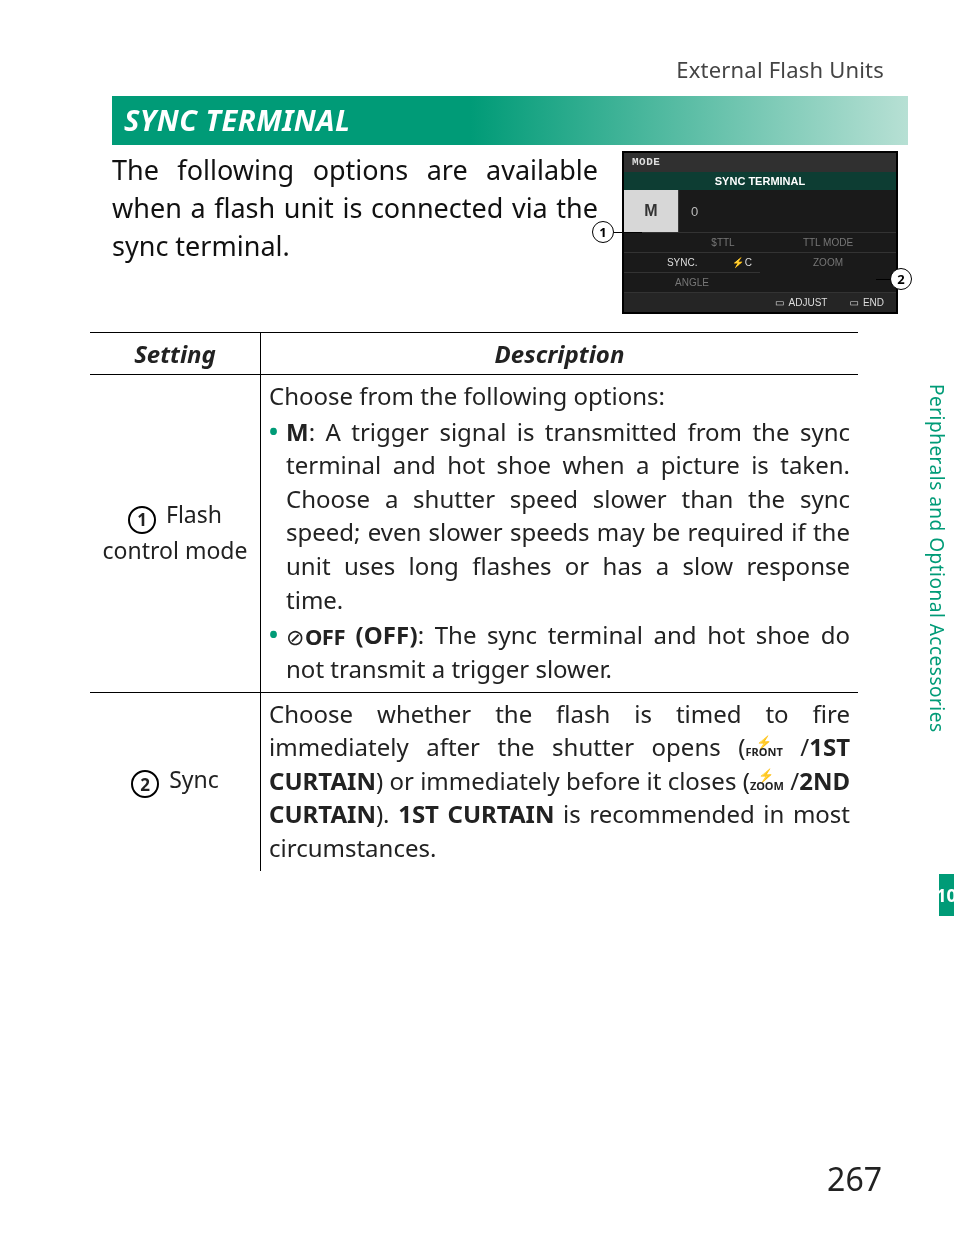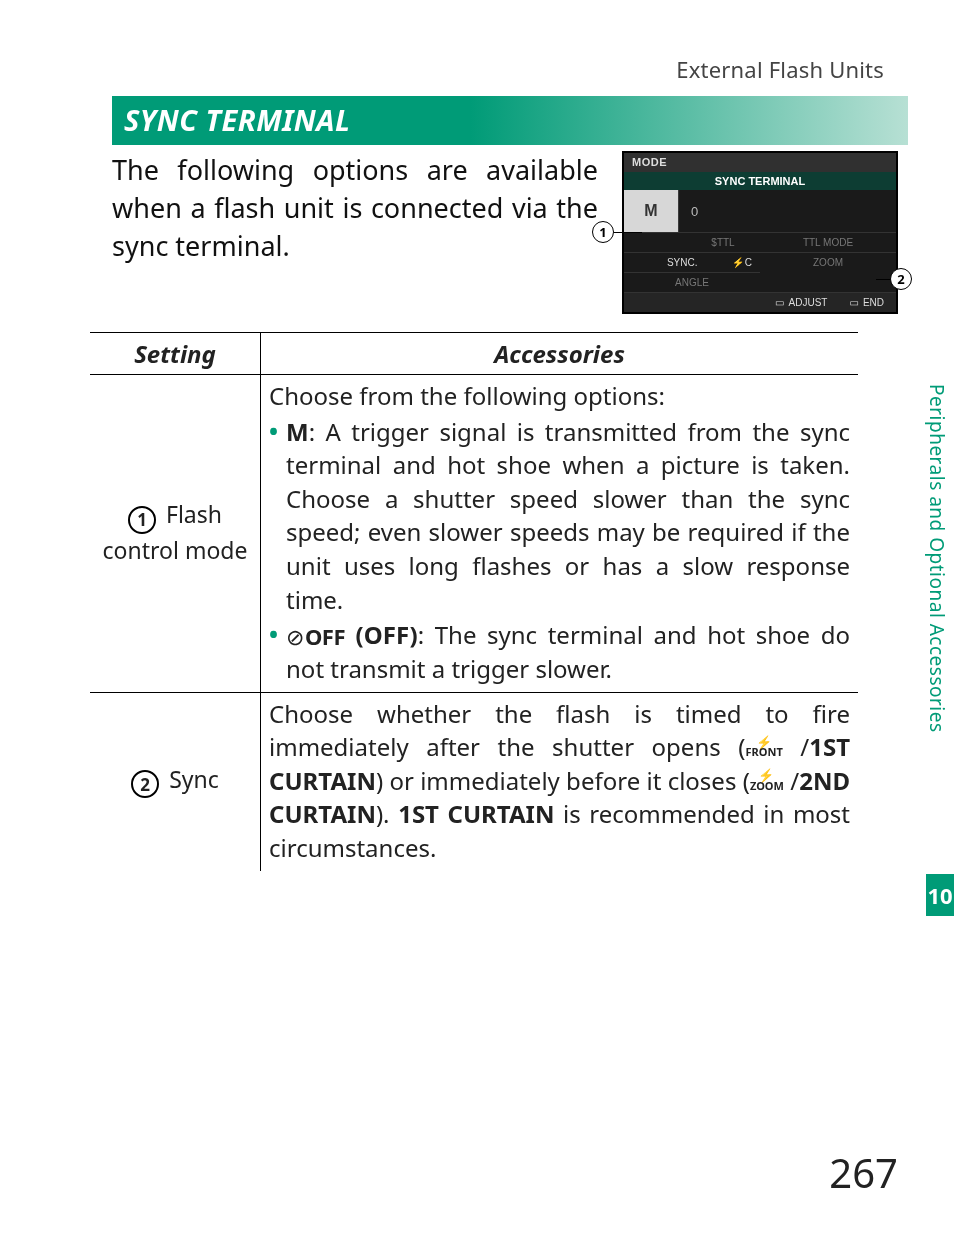--- a/index.html
+++ b/index.html
@@ -49,26 +49,26 @@
     writing-mode:vertical-rl;
     color:var(--teal);
     font-size:19px;
     letter-spacing:0.5px;
     height:480px;
   }
   .side-tab-num{
     position:absolute;
     top:490px;
     right:0;
-    width:28px;
+    width:15px;
     height:42px;
     background:var(--teal);
     color:#fff;
     font-weight:700;
-    font-size:22px;
+    font-size:18px;
     display:flex;
     align-items:center;
     justify-content:center;
   }
   
   .intro-row{
     display:flex;
     align-items:flex-start;
     gap:0;
     margin:6px 46px 18px 112px;
@@ -83,21 +83,21 @@
   
   .lcd-wrap{position:relative;width:310px;}
   .lcd{
     width:272px;
     margin-left:24px;
     background:#1a1a1a;
     border:2px solid #000;
     font-family:Arial,sans-serif;
     color:#c8c8c8;
   }
-  .lcd .lcd-top{background:#303030;font-size:11px;font-weight:700;color:#ddd;padding:3px 8px 4px 8px;letter-spacing:0.5px;}
+  .lcd .lcd-top{background:#303030;font-size:11px;font-weight:700;color:#ddd;padding:3px 8px 4px 8px;letter-spacing:0.5px;font-family:Liberation Mono, monospace;}
   .lcd .lcd-title{background:#0d3d33;color:#fff;font-size:11px;font-weight:700;text-align:center;padding:3px 0;}
   .lcd-row{display:flex;align-items:stretch;height:42px;}
   .lcd-cell-m{width:54px;background:#d7d7d7;color:#333;font-weight:700;font-size:16px;display:flex;align-items:center;justify-content:center;border-right:1px solid #3a3a3a;}
   .lcd-cell-v{flex:1;display:flex;align-items:center;padding-left:12px;color:#bbb;font-size:13px;}
   .lcd-grid{display:grid;grid-template-columns:1fr 1fr;font-size:10px;color:#777;}
   .lcd-grid div{padding:4px 8px;border-top:1px solid #333;text-align:center;}
   .lcd-sync{color:#ddd !important;}
   .lcd-foot{background:#252525;color:#ddd;font-size:10px;display:flex;justify-content:flex-end;gap:22px;padding:4px 12px;border-top:1px solid #333;}
   .lcd-foot span{display:inline-flex;align-items:center;gap:4px;}
   .callout{
@@ -181,23 +181,23 @@
   .icon-curtain:before{
     content:"⚡";
     display:block;
     font-size:13px;
     font-weight:400;
     line-height:0.8;
   }
   
   .pagenum{
     position:absolute;
-    right:56px;
+    right:72px;
     bottom:50px;
-    font-size:40px;
+    font-size:32px;
     color:#222;
   }
 </style>
 </head>
 <body>
 
 <div class="page">
 
   <div class="breadcrumb">External Flash Units</div>
 
@@ -237,21 +237,21 @@
         <span class="num">2</span>
         <span class="line"></span>
       </div>
     </div>
   </div>
 
   <table class="tbl">
     <thead>
       <tr>
         <th>Setting</th>
-        <th>Accessories</th>
+        <th>Description</th>
       </tr>
     </thead>
     <tbody>
       <tr>
         <td class="setting">
           <span class="circ">1</span>
           <span>Flash control mode</span>
         </td>
         <td class="desc">
           <div>Choose from the following options:</div>

